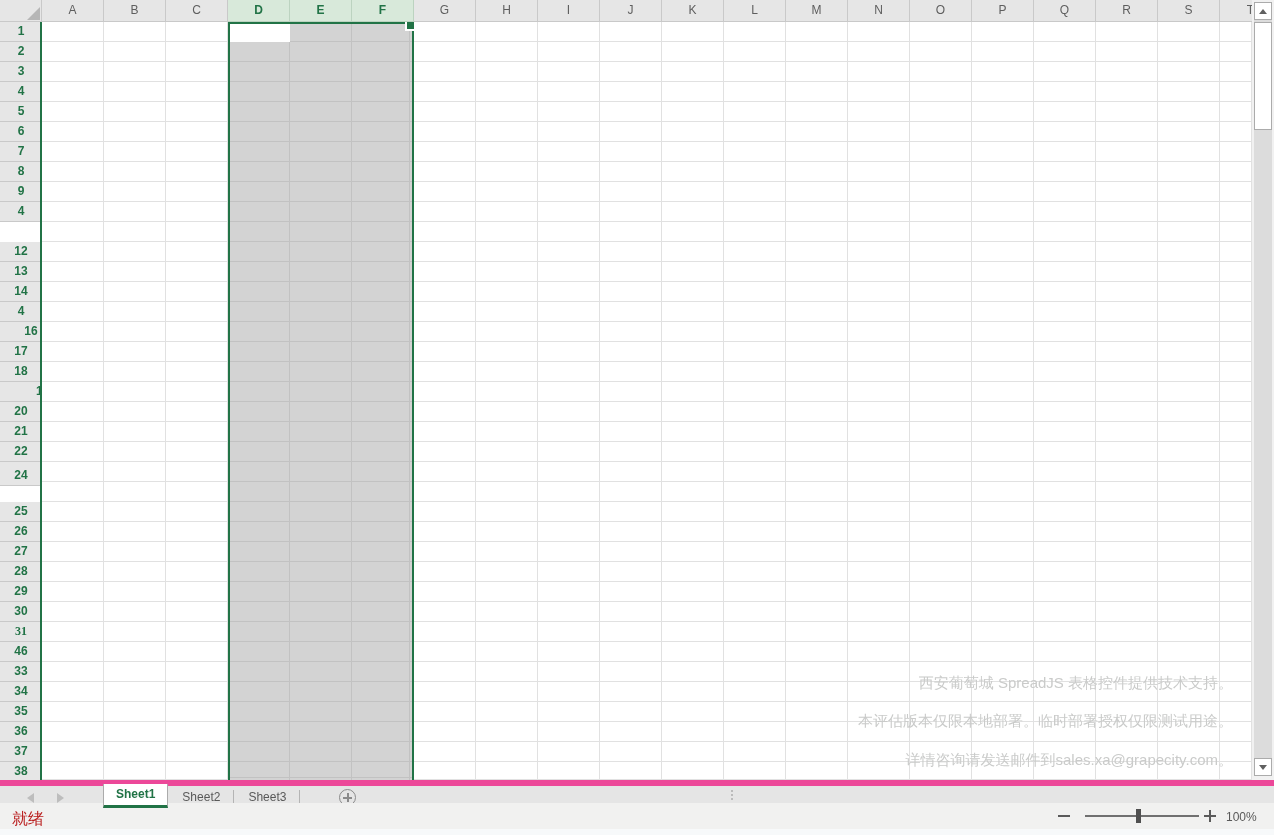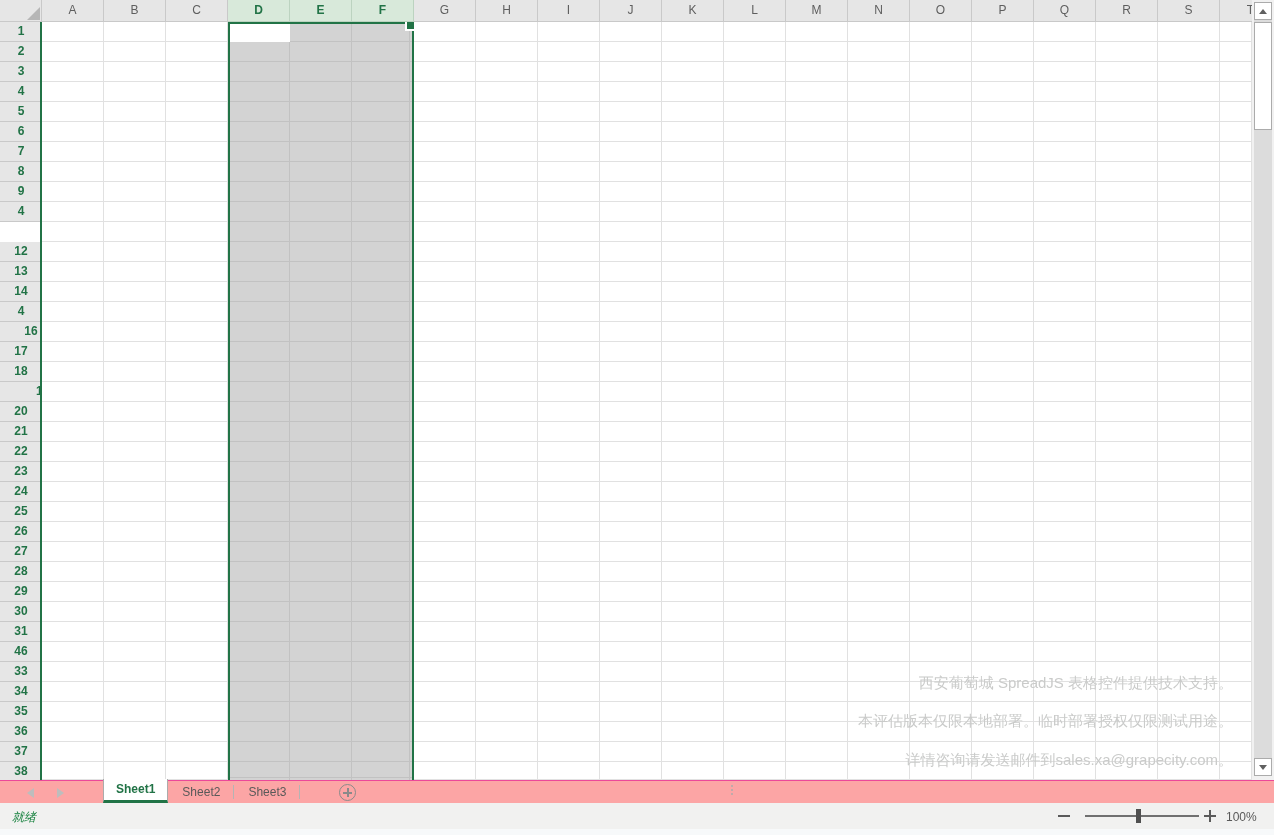--- a/index.html
+++ b/index.html
@@ -59,42 +59,42 @@
   .vbtn.up{top:2px}.vbtn.down{top:758px}
   .vthumb{position:absolute;left:2px;top:22px;width:18px;height:108px;background:#fff;
         box-sizing:border-box;border:1px solid #ABABAB;}
 
   .tri{width:0;height:0;}
   .tri.up{border-left:4px solid transparent;border-right:4px solid transparent;border-bottom:5px solid #606060;}
   .tri.down{border-left:4px solid transparent;border-right:4px solid transparent;border-top:5px solid #606060;}
 
   
   .tabbar{position:absolute;left:0;top:780px;width:1274px;height:23px;box-sizing:border-box;
-        background:#fca5a5;border-top:1px solid #ec4899;}
+        background:#e5e5e5;border-top:6px solid #ec4899;}
   .navarrow{position:absolute;top:7px;width:0;height:0;}
   .navarrow.prev{left:27px;border-top:5px solid transparent;border-bottom:5px solid transparent;border-right:7px solid #BDBDBD;}
   .navarrow.next{left:57px;border-top:5px solid transparent;border-bottom:5px solid transparent;border-left:7px solid #BDBDBD;}
   .tabs{position:absolute;left:103px;top:0;height:22px;display:flex;align-items:stretch;}
   .tab{position:relative;box-sizing:border-box;height:22px;line-height:22px;padding:0 14px;
         font-size:12px;color:#595959;text-align:center;}
   .tab:not(.active)::after{content:"";position:absolute;right:0;top:4px;width:1px;height:14px;background:#B4B4B4;}
   .tab.active{top:-2px;height:24px;line-height:20px;background:#fff;z-index:2;
         border-left:1px solid #ABABAB;border-right:1px solid #ABABAB;
         border-bottom:3px solid var(--accent-green,#217346);
         color:var(--accent-green,#217346);font-weight:bold;padding:0 12px;}
   .addsheet{position:absolute;left:339px;top:3px;width:15px;height:15px;border:1px solid #8A8A8A;
         border-radius:50%;}
   .addsheet::before{content:"";position:absolute;left:3px;top:6.5px;width:9px;height:2px;background:#8A8A8A;}
   .addsheet::after{content:"";position:absolute;left:6.5px;top:3px;width:2px;height:9px;background:#8A8A8A;}
   .gripper{position:absolute;left:731px;top:4px;display:flex;flex-direction:column;gap:2px;}
   .gripper i{width:2px;height:2px;background:#ADADAD;border-radius:50%;}
 
   
   .statusbar{position:absolute;left:0;top:803px;width:1274px;height:26px;background:#F1F1F0;}
-  .status-text{position:absolute;left:12px;top:6px;font-size:12px;color:#15803d;font-style:italic;}
+  .status-text{position:absolute;left:12px;top:6px;font-size:16px;color:#b91c1c;}
   .bottom-strip{position:absolute;left:0;top:829px;width:1274px;height:6px;background:#F7F9FA;}
   .zoom-out{position:absolute;left:1058px;top:12px;width:12px;height:2px;background:#5A5A5A;}
   .zoom-track{position:absolute;left:1085px;top:12px;width:114px;height:2px;background:#707070;}
   .zoom-thumb{position:absolute;left:1136px;top:6px;width:5px;height:14px;background:#4F4F4F;}
   .zoom-in{position:absolute;left:1204px;top:7px;width:12px;height:12px;}
   .zoom-in::before{content:"";position:absolute;left:0;top:5px;width:12px;height:2px;background:#5A5A5A;}
   .zoom-in::after{content:"";position:absolute;left:5px;top:0;width:2px;height:12px;background:#5A5A5A;}
   .zoom-label{position:absolute;left:1226px;top:7px;font-size:12px;color:#595959;}
 </style>
 </head>
@@ -145,28 +145,28 @@
       <div class="rowh" style="top: 260px;">14</div>
       <div class="rowh" style="top: 280px;">4</div>
       <div class="rowh" style="top: 300px; padding-left: 20px;">16</div>
       <div class="rowh" style="top: 320px;">17</div>
       <div class="rowh" style="top: 340px;">18</div>
       <div class="rowh" style="top: 360px; padding-left: 36px;">19</div>
       <div class="rowh" style="top: 380px;">20</div>
       <div class="rowh" style="top: 400px;">21</div>
       <div class="rowh" style="top: 420px;">22</div>
       <div class="rowh" style="top: 440px;">23</div>
-      <div class="rowh" style="top: 460px;">24</div>
+      <div class="rowh" style="top: 444px;">24</div>
       <div class="rowh" style="top: 480px;">25</div>
       <div class="rowh" style="top: 500px;">26</div>
       <div class="rowh" style="top: 520px;">27</div>
       <div class="rowh" style="top: 540px;">28</div>
       <div class="rowh" style="top: 560px;">29</div>
       <div class="rowh" style="top: 580px;">30</div>
-      <div class="rowh" style="top: 600px;">31</div>
+      <div class="rowh" style="top: 600px; font-family: Liberation Serif, serif;">31</div>
       <div class="rowh" style="top: 620px;">46</div>
       <div class="rowh" style="top: 640px;">33</div>
       <div class="rowh" style="top: 660px;">34</div>
       <div class="rowh" style="top: 680px;">35</div>
       <div class="rowh" style="top: 700px;">36</div>
       <div class="rowh" style="top: 720px;">37</div>
       <div class="rowh" style="top: 740px;">38</div>
     </div>
   <div class="rowh-green-edge"></div>
 

